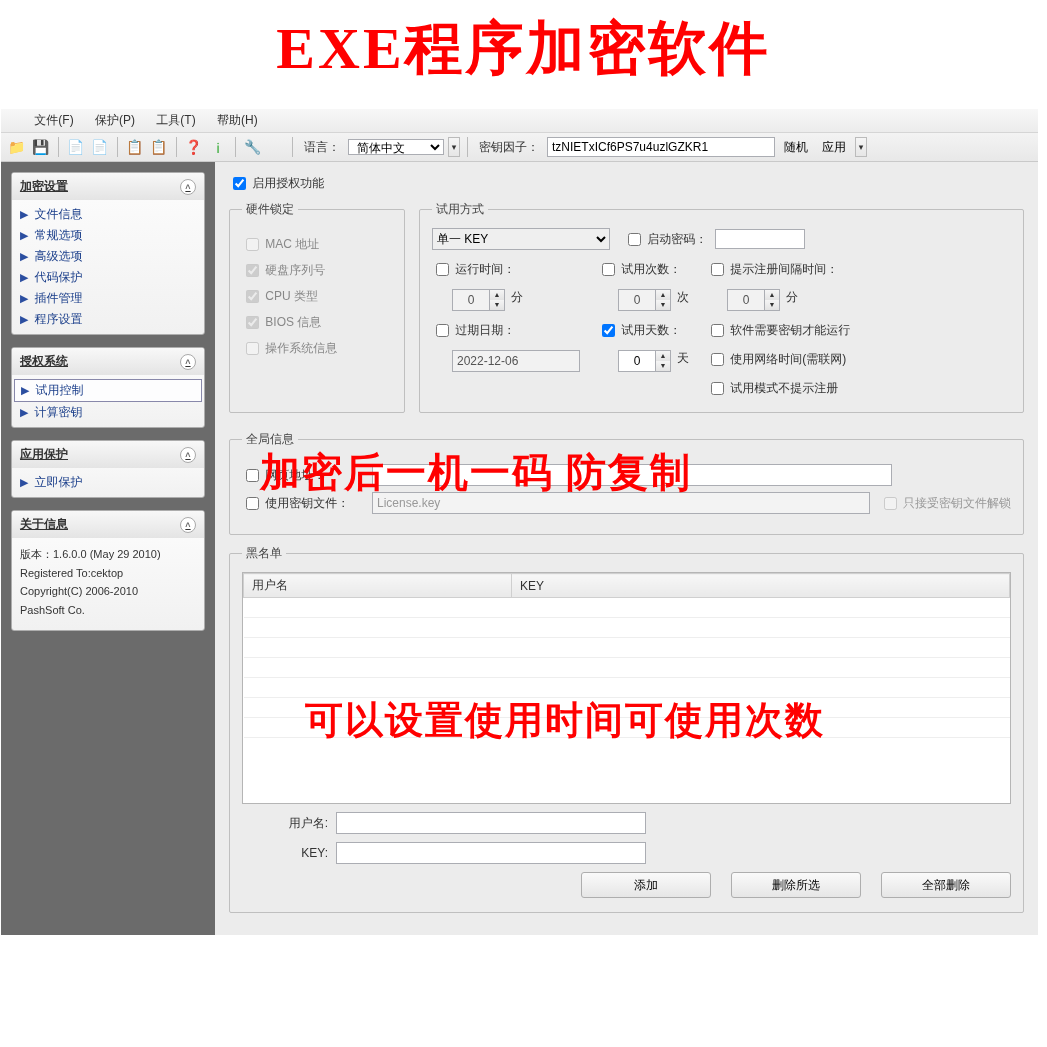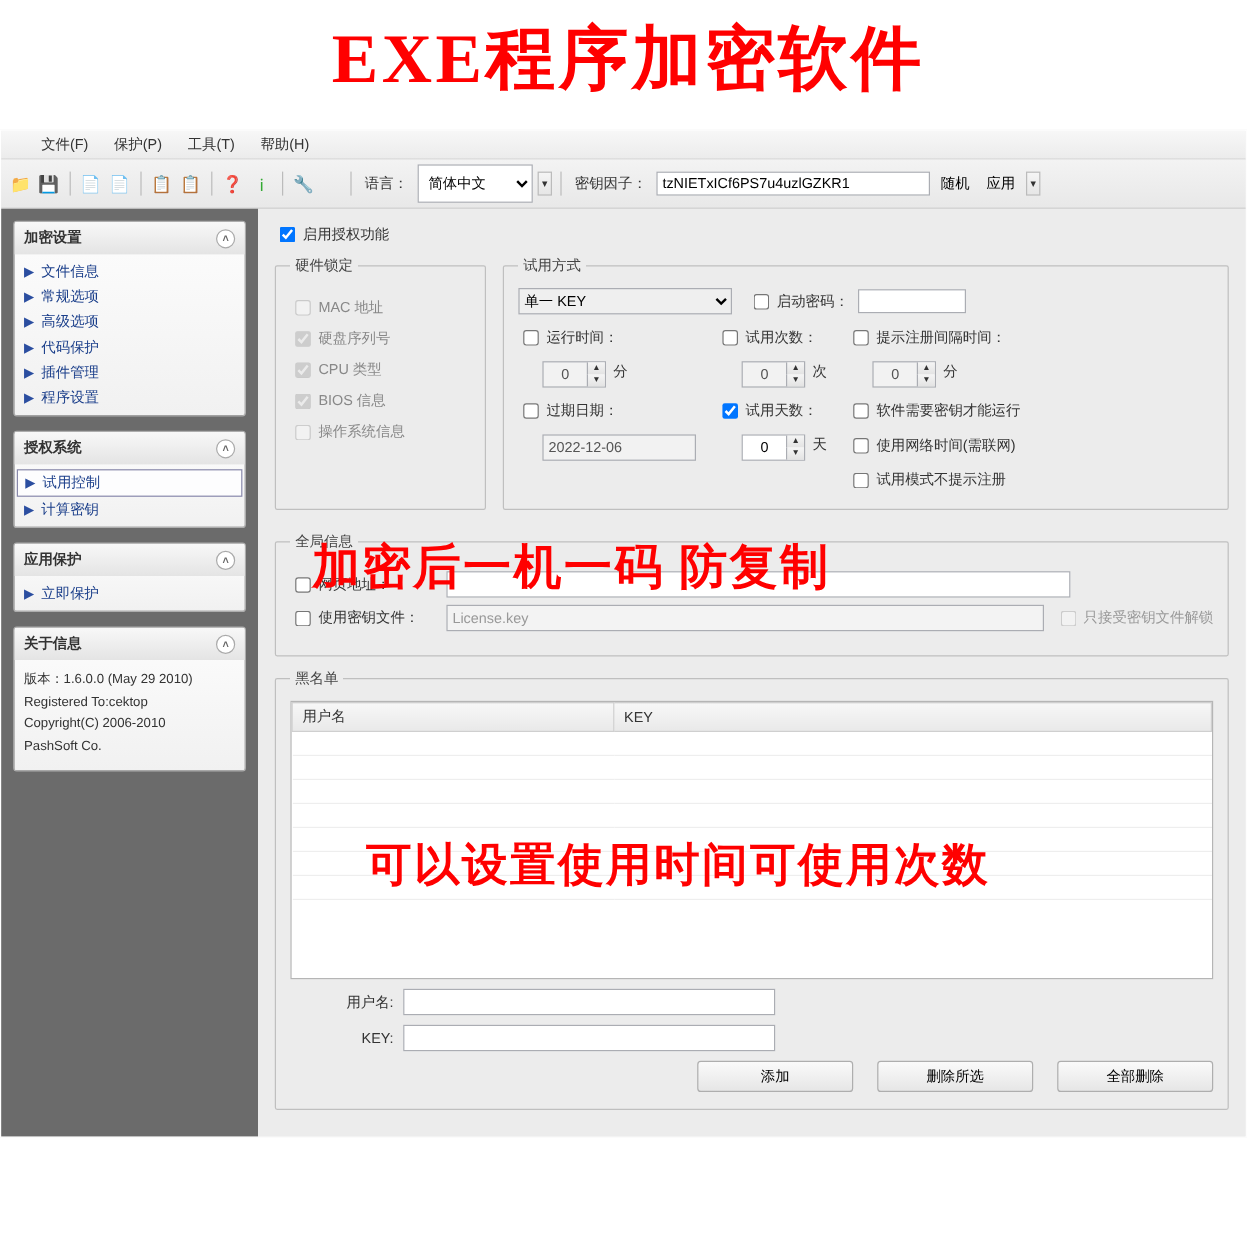--- a/index.html
+++ b/index.html
@@ -61,21 +61,21 @@
   .icon-btn {
     width: 20px; height: 20px;
     display: inline-flex; align-items: center; justify-content: center;
     border-radius: 2px;
     cursor: pointer;
     font-size: 14px;
   }
   .sep { width:1px; height:20px; background:#bbb; margin: 0 3px; }
   .lbl { margin: 0 4px; }
   .combo {
-    height: 32px; font-size: 12px;
+    height: 16px; font-size: 12px;
     border: 1px solid #abadb3; background: #fff;
     padding: 0 4px;
   }
   .combo.lang { width: 96px; }
   .textin { height:20px; font-size:12px; border:1px solid #abadb3; padding:0 4px; background:#fff; }
   .keyin { width: 228px; }
   .btnflat {
     height: 20px; font-size: 12px;
     padding: 0 5px;
     background: linear-gradient(#f7f7f7,#e3e3e3);
@@ -99,20 +99,21 @@
     background: linear-gradient(#fdfdfd,#f1f1f1);
     border: 1px solid #adadad;
     border-radius: 3px;
     overflow: hidden;
   }
   .panel-header {
     display:flex; justify-content:space-between; align-items:center;
     padding: 5px 8px;
     font-weight: bold;
     background: linear-gradient(#f8f8f8,#e4e4e4);
+    text-decoration: underline;
   }
   .chev {
     width:16px;height:16px;border-radius:50%;
     border:1px solid #aaa;background:#fff;
     display:inline-flex;align-items:center;justify-content:center;
     font-size:9px;color:#666;
   }
   .panel-body { padding: 4px 2px; }
   .navitem {
     display:flex; align-items:center; gap:6px;

